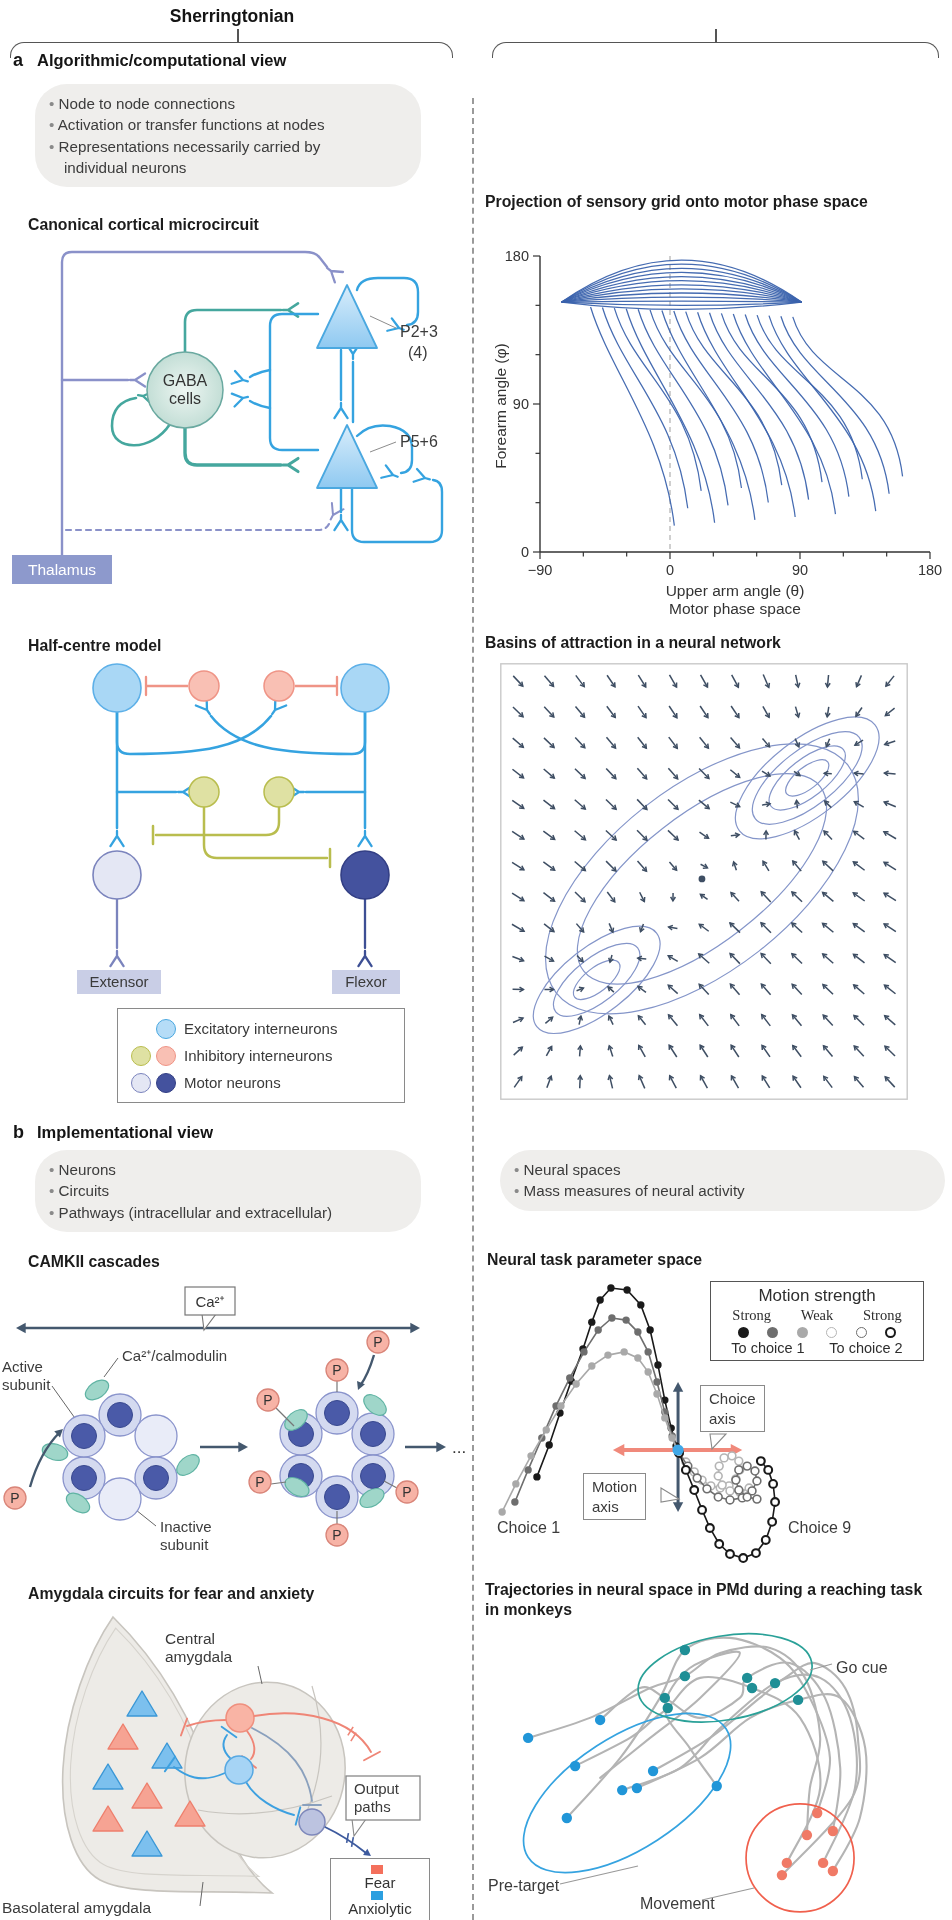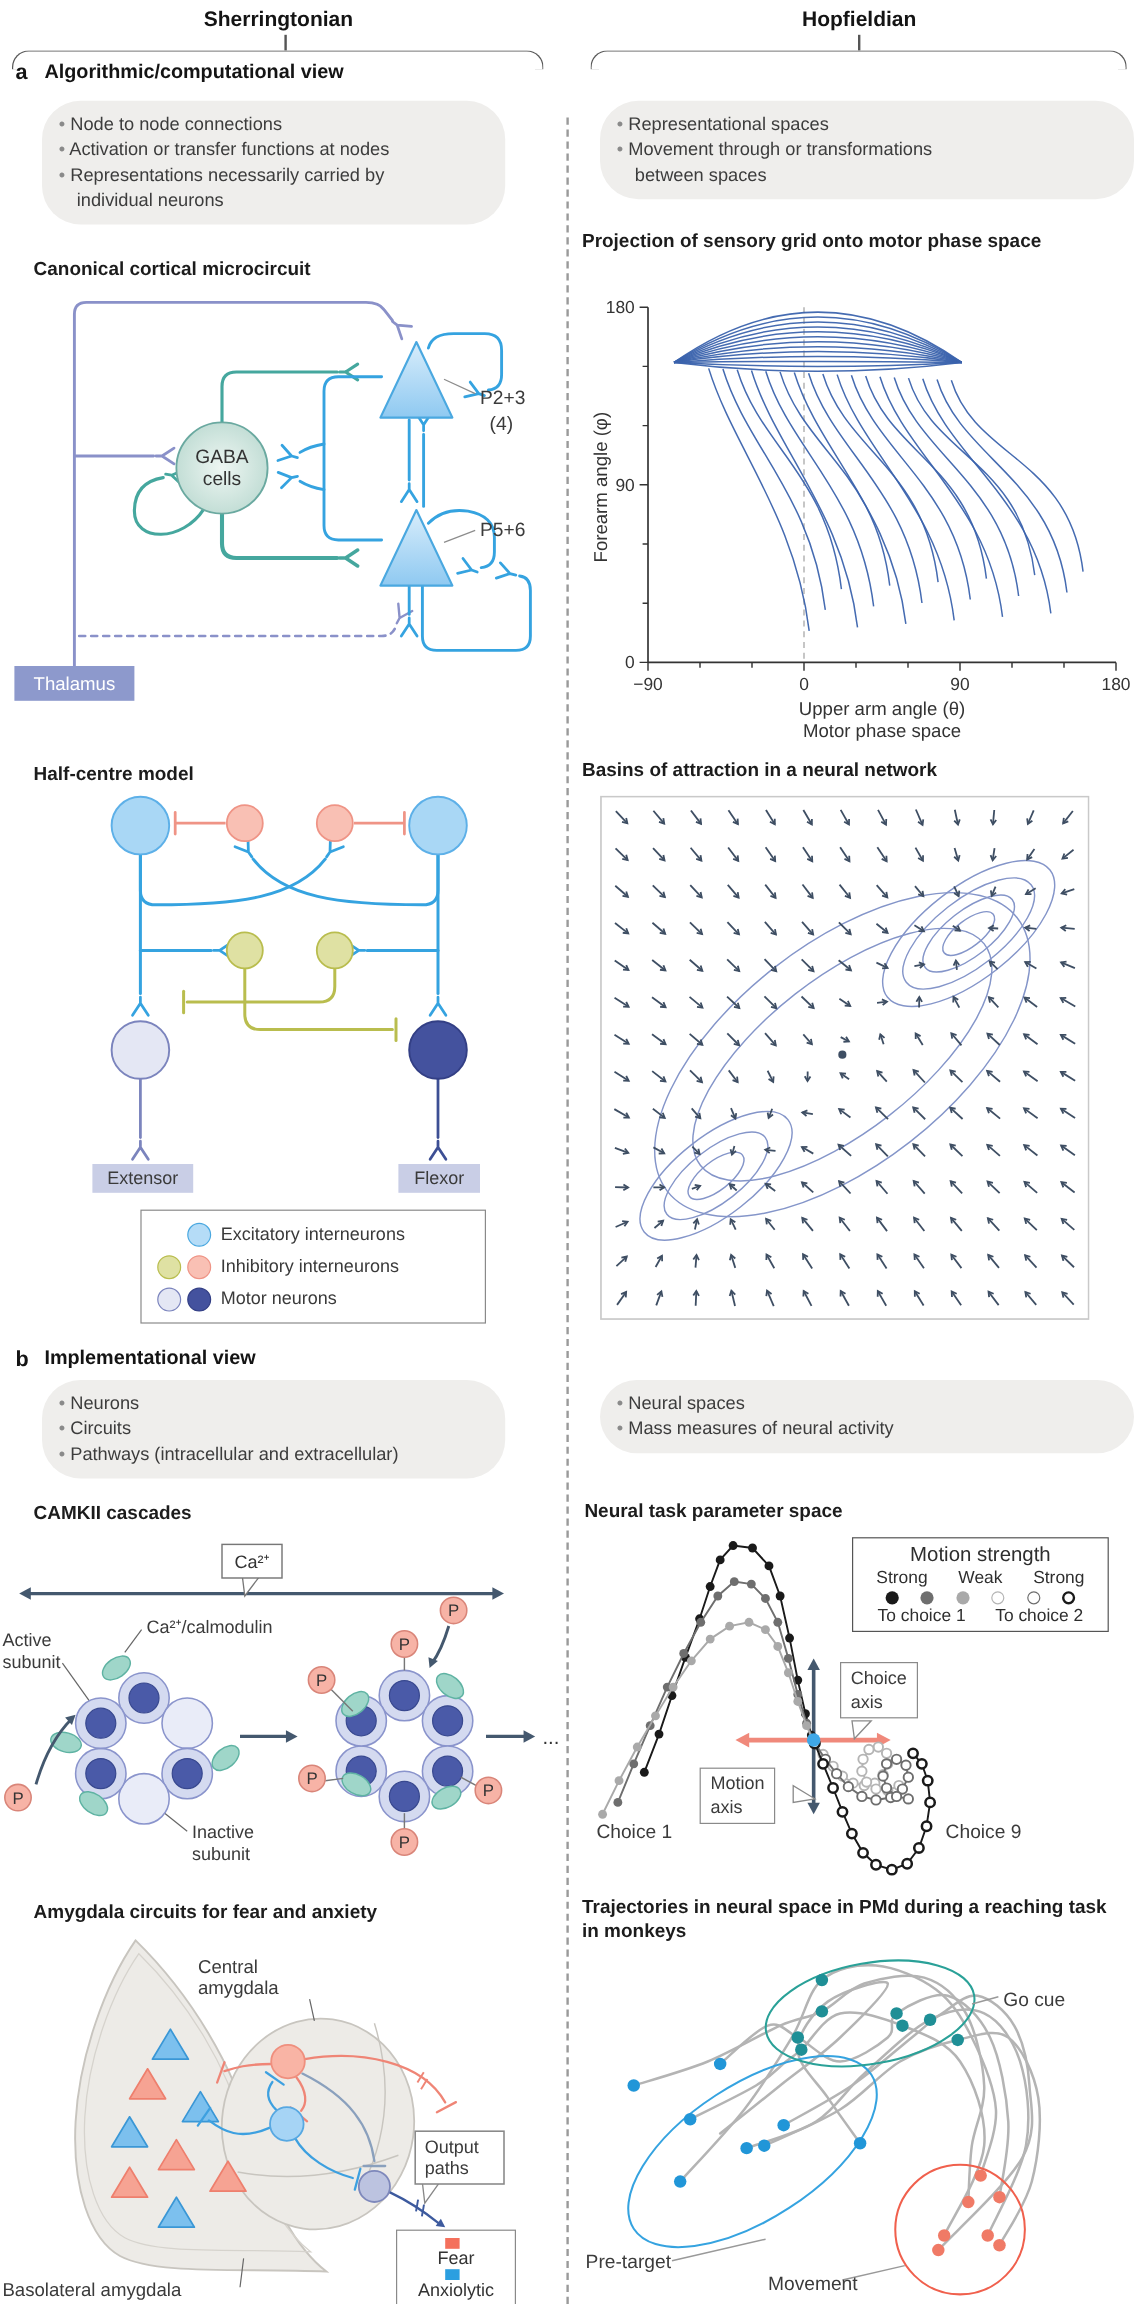--- a/index.html
+++ b/index.html
@@ -20,59 +20,51 @@
   .lbl{font-size:15px;color:#3b3b3b;line-height:1.2;}
   .callout{background:#fff;border:1.3px solid #8a8a8a;font-size:15px;color:#3b3b3b;
            padding:3px 8px;line-height:1.3;}
   .hc-legend{background:#fff;border:1.3px solid #8a8a8a;padding:6px 10px;}
   .hc-row{display:flex;align-items:center;height:27px;}
   .hc-slot{width:25px;display:flex;justify-content:center;}
   .hc-circle{width:20px;height:20px;border-radius:50%;box-sizing:border-box;}
   .hc-label{margin-left:6px;font-size:15px;color:#3a3a3a;}
   .ms-legend{background:#fff;border:1.6px solid #555;padding:4px 8px;font-size:14.5px;color:#2e2e2e;}
   .ms-title{text-align:center;font-size:17px;margin-bottom:1px;}
-  .ms-scale{display:flex;}
+  .ms-scale{display:flex;font-family:Liberation Serif, serif;}
   .ms-scale span{flex:1;text-align:center;}
   .ms-dots{display:flex;justify-content:space-evenly;align-items:center;margin:3px 0 2px 0;}
   .ms-dot{width:11px;height:11px;border-radius:50%;box-sizing:border-box;}
   .ms-choices{display:flex;}
   .ms-choices span{flex:1;text-align:center;}
   .amyg-legend{background:#fff;border:1.3px solid #8a8a8a;padding:6px 8px;}
   .amyg-row{display:flex;align-items:center;height:26px;flex-direction:column;}
   .amyg-sq{width:12px;height:12px;margin-right:7px;}
   svg{display:block;}
 </style>
 </head>
 <body>
 
 <div id="root">
 
   <div class="abs colhead" style="left:10px;top:6px;width:444px;">Sherringtonian</div>
-  <div class="abs colhead" style="left:492px;top:6px;width:448px;">Hopfieldian</div>
   <div class="abs stem" style="left:237px;top:29px;height:13px;"></div>
   <div class="abs stem" style="left:715px;top:29px;height:13px;"></div>
   <div class="abs brace" style="left:10px;top:42px;width:441px;"></div>
   <div class="abs brace" style="left:492px;top:42px;width:445px;"></div>
   <div class="abs divider" style="left:472px;top:98px;height:1822px;"></div>
 
   <div class="abs pletter" style="left:13px;top:50px;">a</div>
   <div class="abs ptitle" style="left:37px;top:51px;">Algorithmic/computational view</div>
   <div class="abs bbox" style="left:35px;top:84px;width:358px;">
     <ul id="bul-a-left">
         <li><span class="bullet-dot">• </span>Node to node connections</li>
         <li><span class="bullet-dot">• </span>Activation or transfer functions at nodes</li>
         <li><span class="bullet-dot">• </span>Representations necessarily carried by
 individual neurons</li>
-      </ul>
-  </div>
-  <div class="abs bbox" style="left:500px;top:84px;width:417px;">
-    <ul id="bul-a-right">
-        <li><span class="bullet-dot">• </span>Representational spaces</li>
-        <li><span class="bullet-dot">• </span>Movement through or transformations
-between spaces</li>
       </ul>
   </div>
 
   <div class="abs subhead" style="left:28px;top:215px;">Canonical cortical microcircuit</div>
   <svg id="micro-svg" class="abs" style="left:0;top:240px;" width="470" height="355">
       <defs>
         <radialGradient id="gabaGrad">
           <stop offset="0%" stop-color="#eef6f2"></stop>
           <stop offset="100%" stop-color="#c3ded6"></stop>
         </radialGradient>

